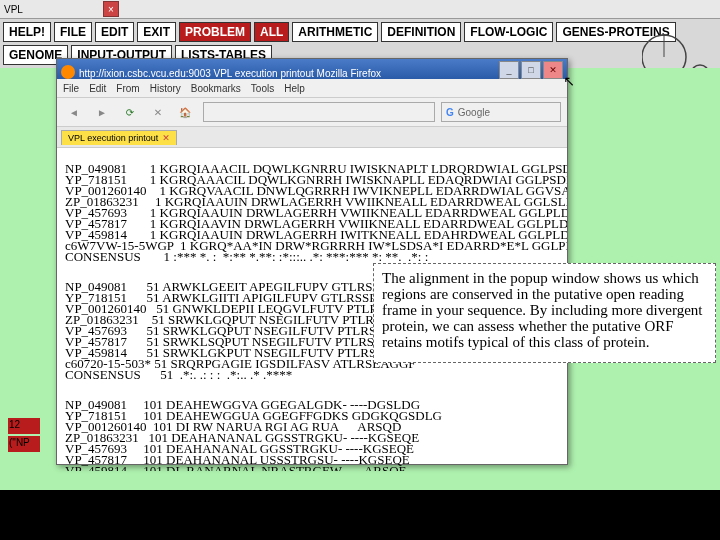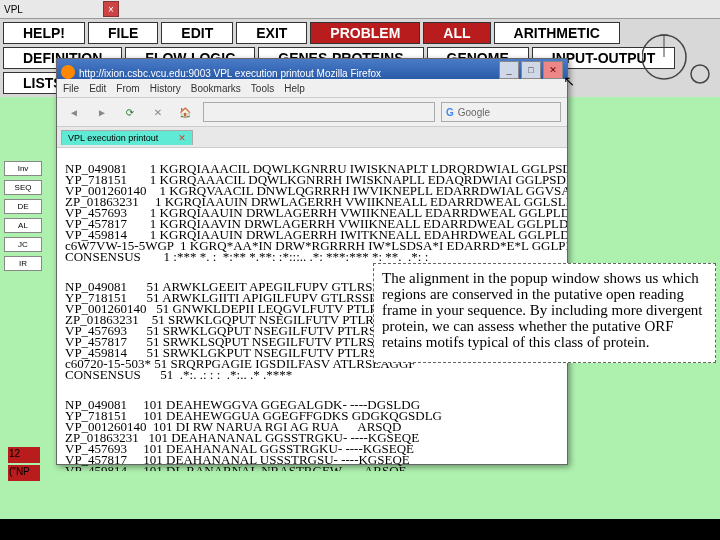--- a/index.html
+++ b/index.html
@@ -1,38 +1,38 @@
 <!DOCTYPE html>
 <html><head>
 <meta charset="utf-8">
 <style>
 body{margin:0;font-family:Arial,sans-serif;font-size:10px;background:#000;width:720px;height:540px;overflow:hidden}
 .desktop{background:#b8b8b8;width:720px;height:478px;position:relative}
 .vpl-bar{background:#e8e8e8;height:18px;border-bottom:1px solid #999;display:flex;align-items:center;padding:0 4px;}
 .vpl-bar .x{background:#c44;color:#fff;width:14px;height:14px;display:flex;align-items:center;justify-content:center;border:1px solid #833;margin-left:80px}
 .cmd-row{display:flex;gap:3px;padding:3px;background:#d8d8d8;flex-wrap:wrap}
-.cmd-btn{background:#fff;border:1px solid #333;padding:2px 19px;font-size:14px;font-weight:bold;white-space:nowrap}
+.cmd-btn{background:#fff;border:1px solid #333;padding:2px 5px;font-size:12px;font-weight:bold;white-space:nowrap}
 .cmd-btn.dark{background:#b91c1c;color:#fff}
 .main-area{background:#aef0ae;height:410px;position:relative;padding:6px}
 .side-strip{position:absolute;left:2px;top:60px;width:42px}
 .side-btn{background:#fff;border:1px solid #888;margin:4px 2px;padding:2px;font-size:8px;text-align:center}
 .popup{position:absolute;left:56px;top:58px;width:510px;height:405px;background:#fff;border:1px solid #666;box-shadow:2px 2px 6px rgba(0,0,0,0.4)}
 .titlebar{background:linear-gradient(#4a7bc8,#2a5ba8);height:20px;display:flex;align-items:flex-end;color:#fff;font-size:10px;padding:0 4px}
 .titlebar .ff-icon{width:14px;height:14px;background:#f80;border-radius:50%;margin-right:4px}
 .titlebar .wbtns{margin-left:auto;display:flex;gap:2px}
 .titlebar .wbtn{width:18px;height:16px;background:#d0d8e8;border:1px solid #888;display:flex;align-items:center;justify-content:center;color:#333;font-size:9px}
 .titlebar .wbtn.close{background:#e88;color:#600}
 .cursor{position:absolute;right:-8px;top:14px;font-size:14px;color:#000;z-index:99}
 .menubar{background:#f0f0f0;height:18px;border-bottom:1px solid #ccc;display:flex;align-items:center;gap:10px;padding:0 6px;font-size:10px;color:#333}
 .toolbar{background:#f0f0f0;height:28px;border-bottom:1px solid #ccc;display:flex;align-items:center;gap:6px;padding:0 6px}
 .navbtn{width:22px;height:22px;border-radius:3px;display:flex;align-items:center;justify-content:center;color:#888}
 .navbtn.active{color:#2a7a2a}
 .searchbox{flex:1;border:1px solid #aaa;height:18px;padding:0 4px;display:flex;align-items:center;gap:4px;font-size:10px;color:#666}
 .tab-strip{background:#e8e8e8;height:20px;border-bottom:1px solid #ccc;display:flex;align-items:center;padding:0 4px}
-.tab{background:#5eead4;border:1px solid #aaa;border-bottom:none;padding:2px 6px;font-size:9px;display:flex;align-items:center;gap:20px}
+.tab{background:#fde047;border:1px solid #aaa;border-bottom:none;padding:2px 6px;font-size:9px;display:flex;align-items:center;gap:4px}
 .tab .tc{color:#c44;font-size:9px}
 .content{height:315px;overflow:hidden;padding:4px 8px;font-family:Liberation Serif, serif;font-size:13px;line-height:11px;white-space:pre;color:#000}
 .block{margin-bottom:8px}
 .annotation{position:absolute;right:4px;top:263px;width:325px;background:#fff;padding:6px 8px;font-family:'Times New Roman',serif;font-size:15px;line-height:16px;border:1px dashed #666;z-index:50}
 .annotation p{margin:0 0 6px 0}
 .bike{position:absolute;right:8px;top:30px;width:70px;height:55px}
 .bike svg{width:100%;height:100%}
 .green-box{position:absolute;left:8px;width:30px;border:1px solid #b91c1c;background:#b91c1c;height:14px}
 </style>
 </head>
@@ -63,28 +63,20 @@
   <div class="bike">
     <svg viewBox="0 0 70 55">
         <circle cx="22" cy="27" r="22" fill="none" stroke="#444" stroke-width="1.5"></circle>
         <circle cx="58" cy="44" r="9" fill="none" stroke="#444" stroke-width="1.5"></circle>
         <line x1="22" y1="27" x2="22" y2="4" stroke="#444"></line>
         <line x1="18" y1="5" x2="26" y2="5" stroke="#444"></line>
       </svg>
   </div>
 
   <div class="main-area">
-    <div class="side-strip">
-      <div class="side-btn">Inv</div>
-      <div class="side-btn">SEQ</div>
-      <div class="side-btn">DE</div>
-      <div class="side-btn">AL</div>
-      <div class="side-btn">JC</div>
-      <div class="side-btn">IR</div>
-    </div>
     <div class="green-box" style="top:350px">12</div>
     <div class="green-box" style="top:368px">("NP</div>
   </div>
 
   <div class="popup">
     <div class="titlebar">
       <span class="ff-icon"></span>
       <span>http://ixion.csbc.vcu.edu:9003  VPL execution printout  Mozilla Firefox</span>
       <span class="wbtns">
         <span class="wbtn">_</span>

